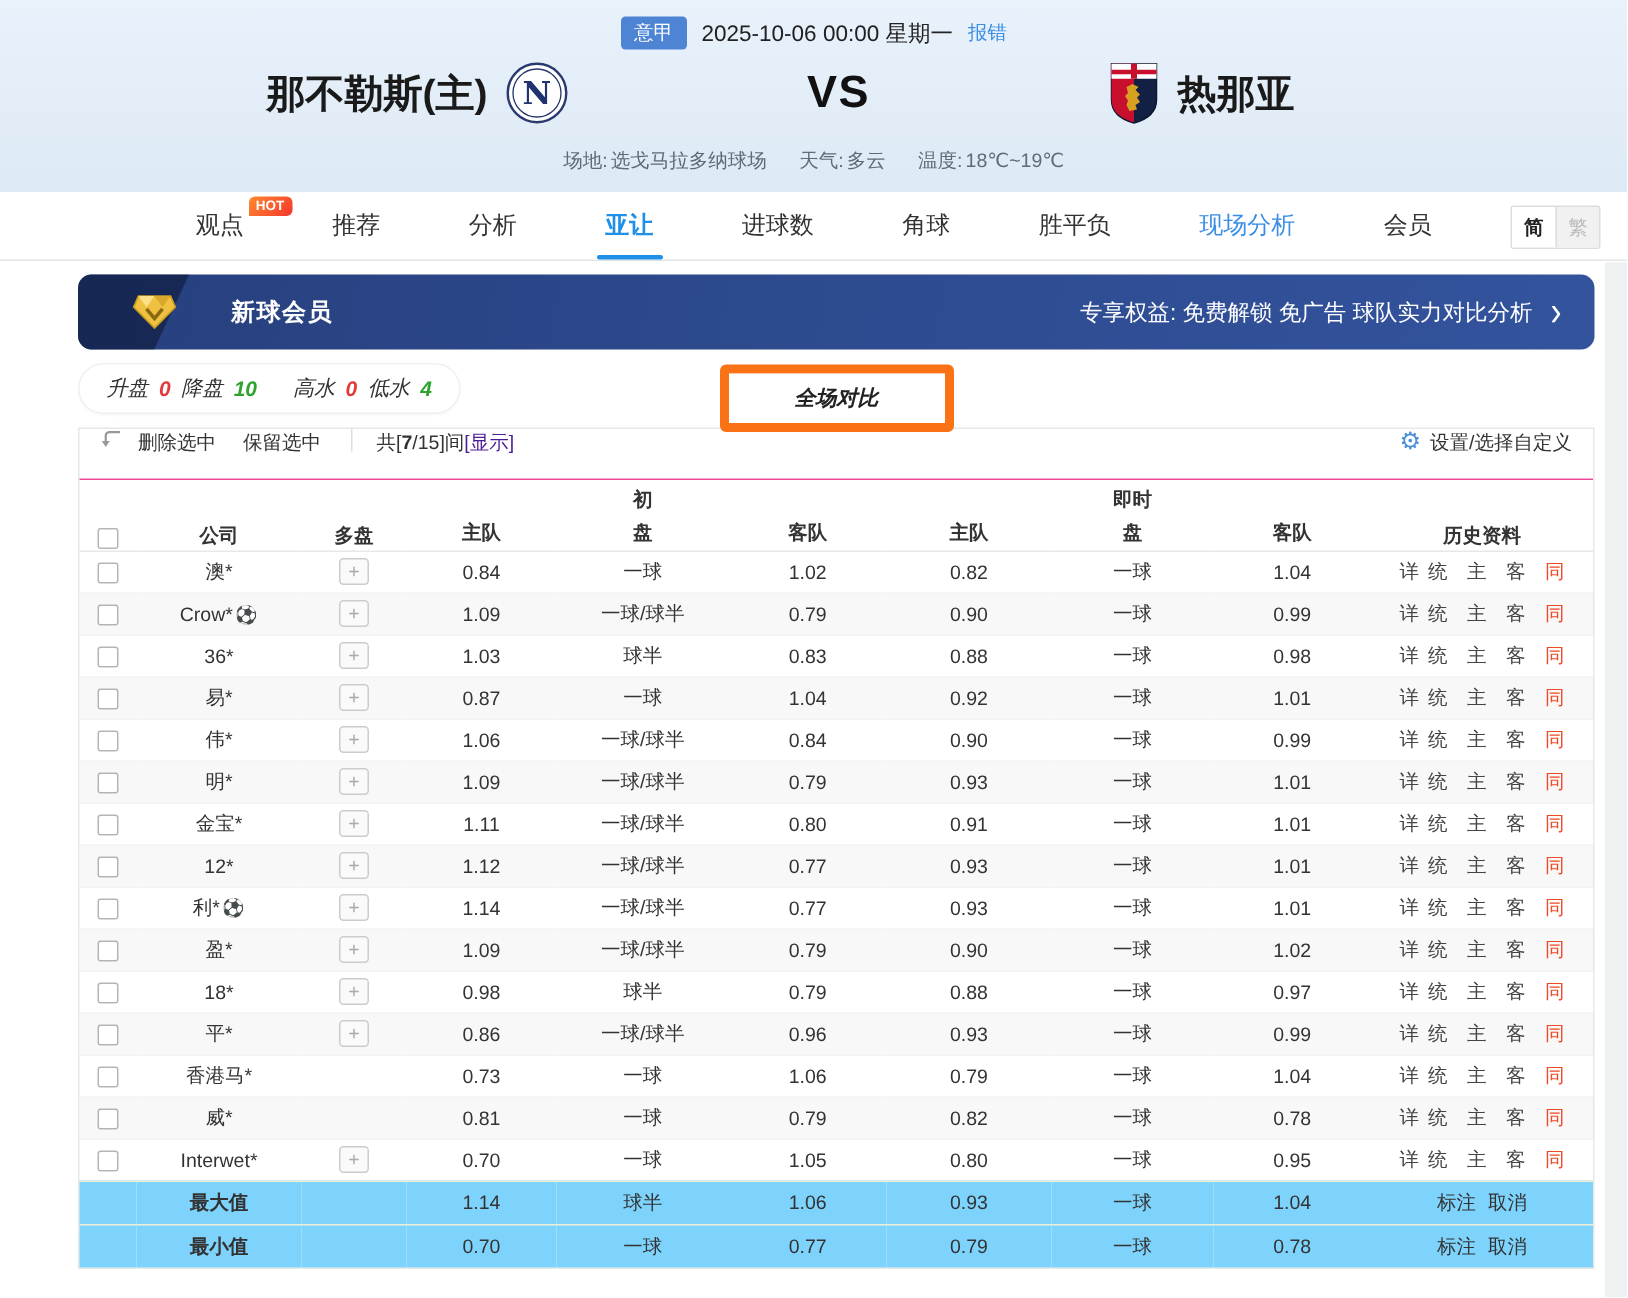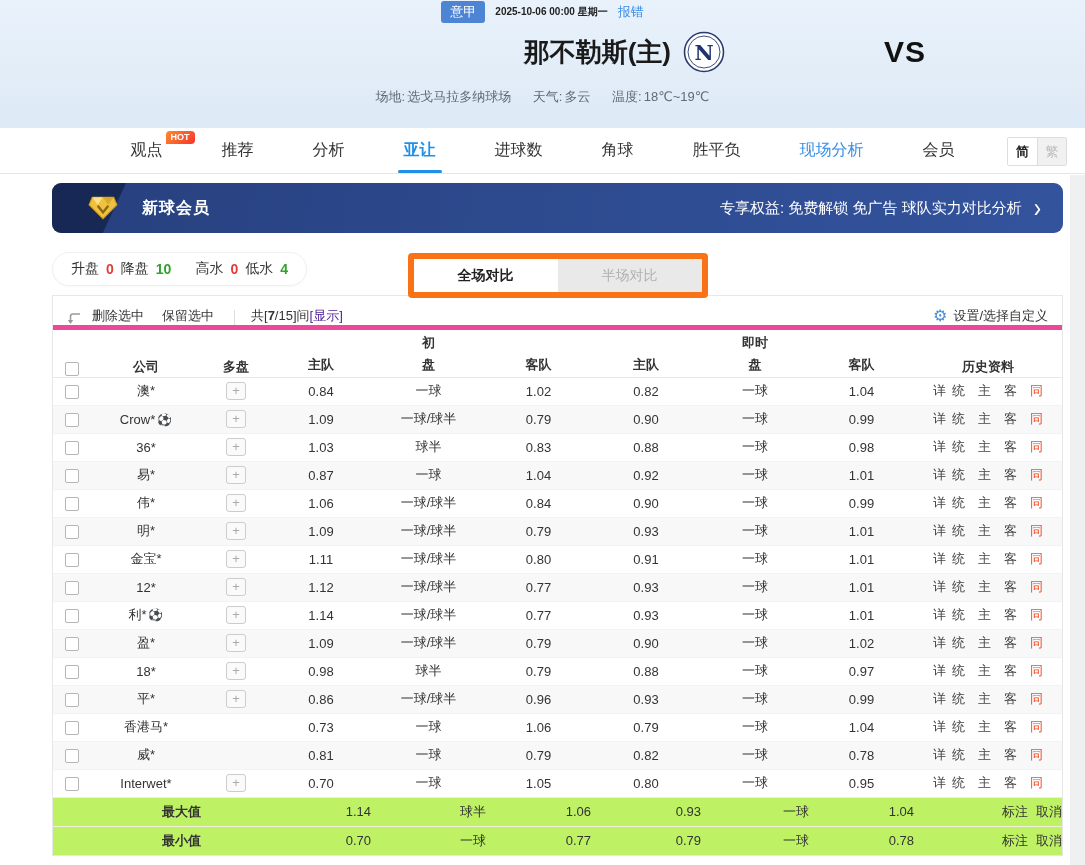--- a/index.html
+++ b/index.html
@@ -1,24 +1,24 @@
 <!DOCTYPE html>
 <html><head>
 <meta charset="utf-8">
 <style>
   * { margin:0; padding:0; box-sizing:border-box; }
   html,body { width:1085px; height:865px; overflow:hidden; }
   body { font-family:"Liberation Sans","DejaVu Sans",sans-serif; background:#fff; color:#333; }
   .page { position:relative; width:1085px; height:865px; overflow:hidden; background:#fff; }
 
   
-  .match-header { height:128px; background:linear-gradient(180deg,#e9f2fb 0%,#dde9f5 100%); }
+  .match-header { height:128px; background:linear-gradient(180deg,#e9f2fb 0%,#dde9f5 100%); padding-top:10px; }
   .mh-topline { display:flex; justify-content:center; align-items:center; gap:10px; height:24px; }
   .league-badge { background:#4d84d4; color:#fff; font-size:13px; padding:2px 9px; border-radius:3px; }
-  .match-date { font-size:10px; font-weight:700; color:#222; }
+  .match-date { font-size:15px; font-weight:400; color:#222; }
   .report-link { font-size:13px; color:#3a8ee6; cursor:pointer; }
   .mh-teams { display:flex; align-items:center; height:52px; margin-top:2px; }
   .mh-side { flex:1; display:flex; align-items:center; gap:12px; }
   .mh-side.home { justify-content:flex-end;margin-left:33px; }
   .mh-side.away { justify-content:flex-start; }
   .team-name { font-size:26px; font-weight:700; color:#1a1a1a; }
   .vs { width:360px; text-align:center; font-size:30px; font-weight:900; color:#111; letter-spacing:1px; }
   .mh-meta { text-align:center; margin-top:10px; font-size:13px; color:#5f6b78; }
   .mh-meta b { font-weight:400; margin-right:2px;margin-top:33px; }
   .mh-meta .sep { display:inline-block; width:18px; }
@@ -34,40 +34,40 @@
   .lang-toggle { position:absolute; right:18px; top:9px; display:flex; border:1px solid #ddd; border-radius:2px; overflow:hidden; }
   .lang-btn { width:29px; height:27px; display:flex; align-items:center; justify-content:center; font-size:13px; cursor:pointer; }
   .lang-btn.on { background:#fff; color:#222; font-weight:700; }
   .lang-btn.off { background:#f1f1f1; color:#bbb; border-left:1px solid #ddd; }
 
   .content { width:1011px; margin-left:52px; }
 
   
   .vip-banner { position:relative; margin-top:9px; height:50px; border-radius:9px; background:linear-gradient(100deg,#273f7d 0%,#2d4a8e 45%,#33539d 100%); display:flex; align-items:center; justify-content:space-between; padding:0 22px 0 0; overflow:hidden; color:#fff; }
   .vip-banner::before { content:''; position:absolute; left:-40px; top:-10px; width:190px; height:80px; background:linear-gradient(115deg,rgba(8,16,44,.5) 0 52%,transparent 52.5%); }
-  .vip-left { position:relative; display:flex; align-items:center; gap:24px; padding-left:36px; z-index:1; }
+  .vip-left { position:relative; display:flex; align-items:center; gap:36px; padding-left:36px; z-index:1; }
   .vip-title { font-size:16px; font-weight:700; letter-spacing:1px; }
   .vip-right { position:relative; z-index:1; display:flex; align-items:center; gap:12px; font-size:15px; }
   .chevron-icon { font-size:22px; line-height:1; font-weight:400; transform:scaleY(1.25); }
 
   
-  .filter-row { position:relative; height:36px; margin-top:19px; }
+  .filter-row { position:relative; height:36px; margin-top:9px;font-style:italic; }
   .odds-pill { position:absolute; left:0; top:0; height:34px; display:flex; align-items:center; gap:7px; background:#fff; border:1px solid #f0f0f0; border-radius:17px; padding:0 18px; font-size:14px; color:#333; box-shadow:0 1px 2px rgba(0,0,0,.03); }
   .odds-pill .num { font-weight:700; }
   .num.red { color:#e23b3b; }
   .num.green { color:#2fa32f; }
   .pill-gap { width:10px; }
   .segmented { position:absolute; left:50%; transform:translateX(-50%); top:1px; display:flex; border:6px solid #f97316; border-radius:4px; overflow:hidden; }
   .seg-btn { width:144px; height:33px; display:flex; align-items:center; justify-content:center; font-size:14px; cursor:pointer; }
   .seg-btn.on { background:#fff; color:#222; font-weight:700; }
   .seg-btn.off { background:#e9e9e9; color:#b0b0b0; }
 
   
   .table-card { margin-top:7px; background:#fff; border:1px solid #e7e7e7; }
-  .tc-controls { display:flex; align-items:flex-end; height:34px; padding:0 14px; border-bottom:5px solid #ec4899; font-size:13px; color:#333; }
+  .tc-controls { display:flex; align-items:flex-start; height:34px; padding:0 14px; border-bottom:1px solid #ec4899; font-size:13px; color:#333; }
   .ctrl-link { cursor:pointer; margin-right:18px; }
   .ctrl-divider { width:1px; height:15px; background:#ddd; margin:0 16px 0 2px; }
   .count-text b { font-weight:700; }
   .show-link { color:#4c1d95; cursor:pointer; margin-left:0; }
   .tc-right { margin-left:auto; display:flex; align-items:center; gap:6px; cursor:pointer; }
   .gear-icon { color:#4a90d9; font-size:16px; line-height:1; }
   .undo-icon { margin-right:10px; display:inline-flex; }
 
   table { width:100%; border-collapse:collapse; table-layout:fixed; font-size:13px; }
   thead th { font-weight:700; color:#333; }
@@ -78,21 +78,21 @@
   tbody tr:nth-of-type(even) { background:#f8f8f8; }
   tbody tr:last-child td { border-bottom:none; }
   th { text-align:center; }
   .ball-icon { font-size:12px; color:#555; margin-left:2px; }
   .multi-btn { width:20px; height:18px; border:1px solid #ccc; background:#fafafa; color:#aaa; border-radius:3px; font-size:13px; line-height:14px; cursor:pointer; }
   input[type=checkbox] { appearance:none; -webkit-appearance:none; width:14px; height:14px; border:1px solid #b5b5b5; border-radius:2px; background:#fff; vertical-align:middle; cursor:pointer; }
   .hist a { color:#444; text-decoration:none; cursor:pointer; }
   .hist a.pair { margin-right:6px; }
   .hist a.spaced { margin-left:13px; }
   .hist a.same { color:#f04b28; margin-left:13px; }
-  tfoot td { height:29px; text-align:right; background:#bef264; border-top:1px solid #f0f0d8; }
+  tfoot td { height:29px; text-align:center; background:#7dd3fc; border-top:1px solid #f0f0d8; }
   tfoot .sum-label { font-weight:700; }
   tfoot a { color:#333; text-decoration:none; cursor:pointer; }
   tfoot a + a { margin-left:8px; }
 
   .scrollbar-track { position:absolute; right:0; top:175px; bottom:0; width:15px; background:#eef0f2; }
 
   svg { display:block; }
 </style>
 </head>
 <body>
@@ -110,20 +110,33 @@
         <span class="team-name">那不勒斯(主)</span>
         <span>
           <svg width="42" height="42" viewBox="0 0 42 42">
             <circle cx="21" cy="21" r="19.5" fill="#fff" stroke="#2a3a6e" stroke-width="1.6"></circle>
             <circle cx="21" cy="21" r="16" fill="none" stroke="#2a3a6e" stroke-width="0.9"></circle>
             <text x="21" y="28.5" text-anchor="middle" font-family="DejaVu Serif, serif" font-size="21" font-weight="bold" fill="#1f3370">N</text>
           </svg>
         </span>
       </div>
       <div class="vs">VS</div>
+      <div class="mh-side away">
+        <span>
+          <svg width="34" height="42" viewBox="0 0 34 42">
+            <path d="M2 1.5 h30 v24 c0 9.5 -7.5 13.5 -15 15.5 c-7.5 -2 -15 -6 -15 -15.5 z" fill="#122143" stroke="#0c1730" stroke-width="1"></path>
+            <path d="M2 1.5 h15 v39 c-7.3 -2.1 -15 -6 -15 -15.5 z" fill="#c8102e"></path>
+            <rect x="2" y="1.5" width="30" height="10" fill="#fff"></rect>
+            <rect x="15" y="1.5" width="4" height="10" fill="#c8102e"></rect>
+            <rect x="2" y="5.5" width="30" height="3" fill="#c8102e"></rect>
+            <path d="M16 15 l4 2 -2 2 3 3 -2 2 2 3 -3 2 1 3 -5 1 -2 -4 1 -3 -2 -3 2 -2 -1 -4 z" fill="#d8a020"></path>
+          </svg>
+        </span>
+        <span class="team-name">热那亚</span>
+      </div>
     </div>
     <div class="mh-meta">
       <b>场地:</b><span>选戈马拉多纳球场</span><span class="sep"></span>
       <b>天气:</b><span>多云</span><span class="sep"></span>
       <b>温度:</b><span>18℃~19℃</span>
     </div>
   </div>
 
   <div class="nav">
     <div class="nav-tabs">
@@ -189,21 +202,20 @@
         <span>降盘</span>
         <span class="num green">10</span>
         <span class="pill-gap"></span>
         <span>高水</span>
         <span class="num red">0</span>
         <span>低水</span>
         <span class="num green">4</span>
       </div>
       <div class="segmented">
         <div class="seg-btn on">全场对比</div>
-        <div class="seg-btn off">半场对比</div>
       </div>
     </div>
 
     <div class="table-card">
 
       <div class="tc-controls">
         <span class="undo-icon">
           <svg width="15" height="13" viewBox="0 0 15 13">
             <path d="M13 2 H6 a2.5 2.5 0 0 0 -2.5 2.5 V9" fill="none" stroke="#999" stroke-width="1.5"></path>
             <polygon points="3.5,12 0.8,8 6.2,8" fill="#999"></polygon>

